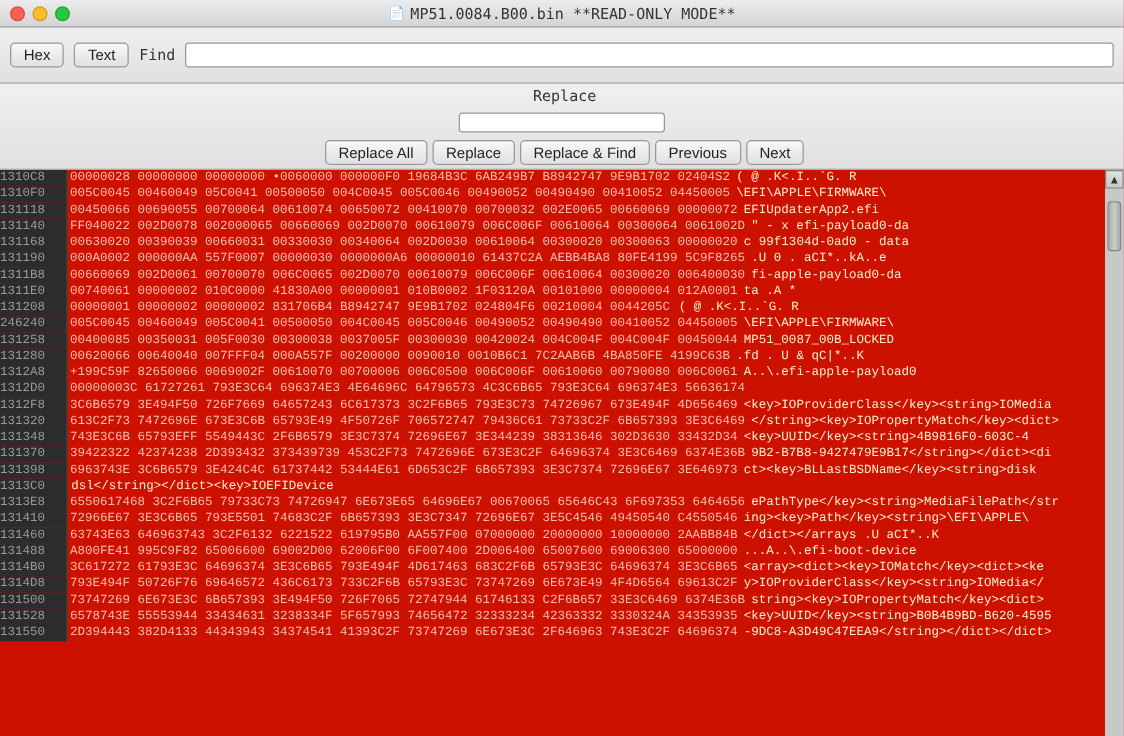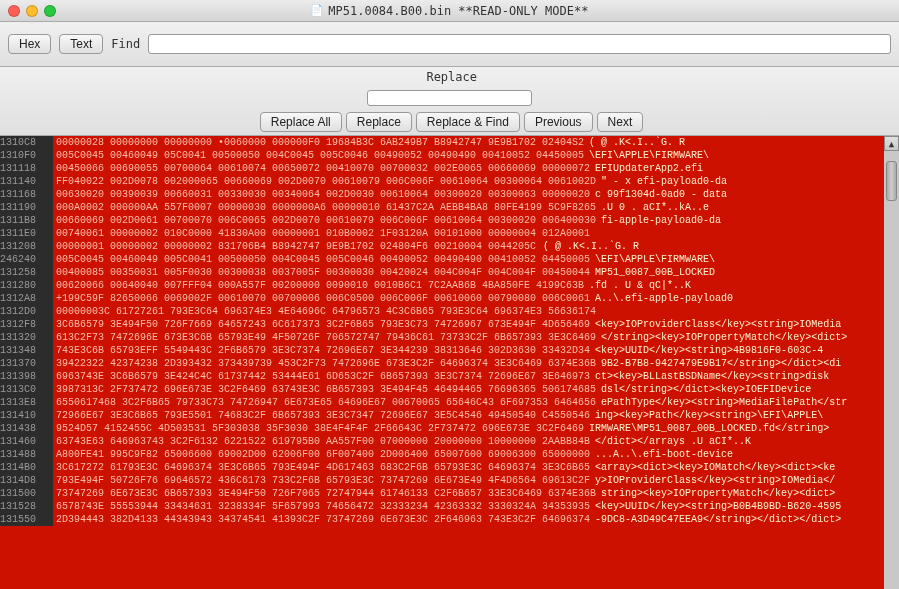--- a/index.html
+++ b/index.html
@@ -324,20 +324,21 @@
           <span class="text-cell">.U  0  . aCI*..kA..e</span>
         </div>
         <div class="data-row">
           <span class="addr-cell">1311B8</span>
           <span class="bytes-cell">00660069  002D0061  00700070  006C0065  002D0070  00610079  006C006F  00610064  00300020  006400030</span>
           <span class="text-cell">fi-apple-payload0-da</span>
         </div>
         <div class="data-row">
           <span class="addr-cell">1311E0</span>
           <span class="bytes-cell">00740061  00000002  010C0000  41830A00  00000001  010B0002  1F03120A  00101000  00000004  012A0001</span>
+          <span class="text-cell">ta  .A  *</span>
         </div>
         <div class="data-row">
           <span class="addr-cell">131208</span>
           <span class="bytes-cell">00000001  00000002  00000002  831706B4  B8942747  9E9B1702  024804F6  00210004  0044205C</span>
           <span class="text-cell">( @   .K&lt;.I..`G.   R</span>
         </div>
         <div class="data-row">
           <span class="addr-cell">246240</span>
           <span class="bytes-cell">005C0045  00460049  005C0041  00500050  004C0045  005C0046  00490052  00490490  00410052  04450005</span>
           <span class="text-cell">\EFI\APPLE\FIRMWARE\</span>
@@ -381,37 +382,31 @@
           <span class="bytes-cell">39422322  42374238  2D393432  373439739  453C2F73  7472696E  673E3C2F  64696374  3E3C6469  6374E36B</span>
           <span class="text-cell">9B2-B7B8-9427479E9B17&lt;/string&gt;&lt;/dict&gt;&lt;di</span>
         </div>
         <div class="data-row">
           <span class="addr-cell">131398</span>
           <span class="bytes-cell">6963743E  3C6B6579  3E424C4C  61737442  53444E61  6D653C2F  6B657393  3E3C7374  72696E67  3E646973</span>
           <span class="text-cell">ct&gt;&lt;key&gt;BLLastBSDName&lt;/key&gt;&lt;string&gt;disk</span>
         </div>
         <div class="data-row">
           <span class="addr-cell">1313C0</span>
-          <span class="bytes-cell">3987313C  2F737472  696E673E  3C2F6469  63743E3C  6B657393  3E494F45  46494465  76696365  506174685</span>
           <span class="text-cell">dsl&lt;/string&gt;&lt;/dict&gt;&lt;key&gt;IOEFIDevice</span>
         </div>
         <div class="data-row">
           <span class="addr-cell">1313E8</span>
           <span class="bytes-cell">6550617468  3C2F6B65  79733C73  74726947  6E673E65  64696E67  00670065  65646C43  6F697353  6464656</span>
           <span class="text-cell">ePathType&lt;/key&gt;&lt;string&gt;MediaFilePath&lt;/str</span>
         </div>
         <div class="data-row">
           <span class="addr-cell">131410</span>
           <span class="bytes-cell">72966E67  3E3C6B65  793E5501  74683C2F  6B657393  3E3C7347  72696E67  3E5C4546  49450540  C4550546</span>
           <span class="text-cell">ing&gt;&lt;key&gt;Path&lt;/key&gt;&lt;string&gt;\EFI\APPLE\</span>
-        </div>
-        <div class="data-row">
-          <span class="addr-cell">131438</span>
-          <span class="bytes-cell">9524D57  4152455C  4D503531  5F303038  35F3030  38E4F4F4F  2F66643C  2F737472  696E673E  3C2F6469</span>
-          <span class="text-cell">IRMWARE\MP51_0087_00B_LOCKED.fd&lt;/string&gt;</span>
         </div>
         <div class="data-row">
           <span class="addr-cell">131460</span>
           <span class="bytes-cell">63743E63  646963743  3C2F6132  6221522  619795B0  AA557F00  07000000  20000000  10000000  2AABB84B</span>
           <span class="text-cell">&lt;/dict&gt;&lt;/arrays  .U        aCI*..K</span>
         </div>
         <div class="data-row">
           <span class="addr-cell">131488</span>
           <span class="bytes-cell">A800FE41  995C9F82  65006600  69002D00  62006F00  6F007400  2D006400  65007600  69006300  65000000</span>
           <span class="text-cell">...A..\.efi-boot-device</span>

